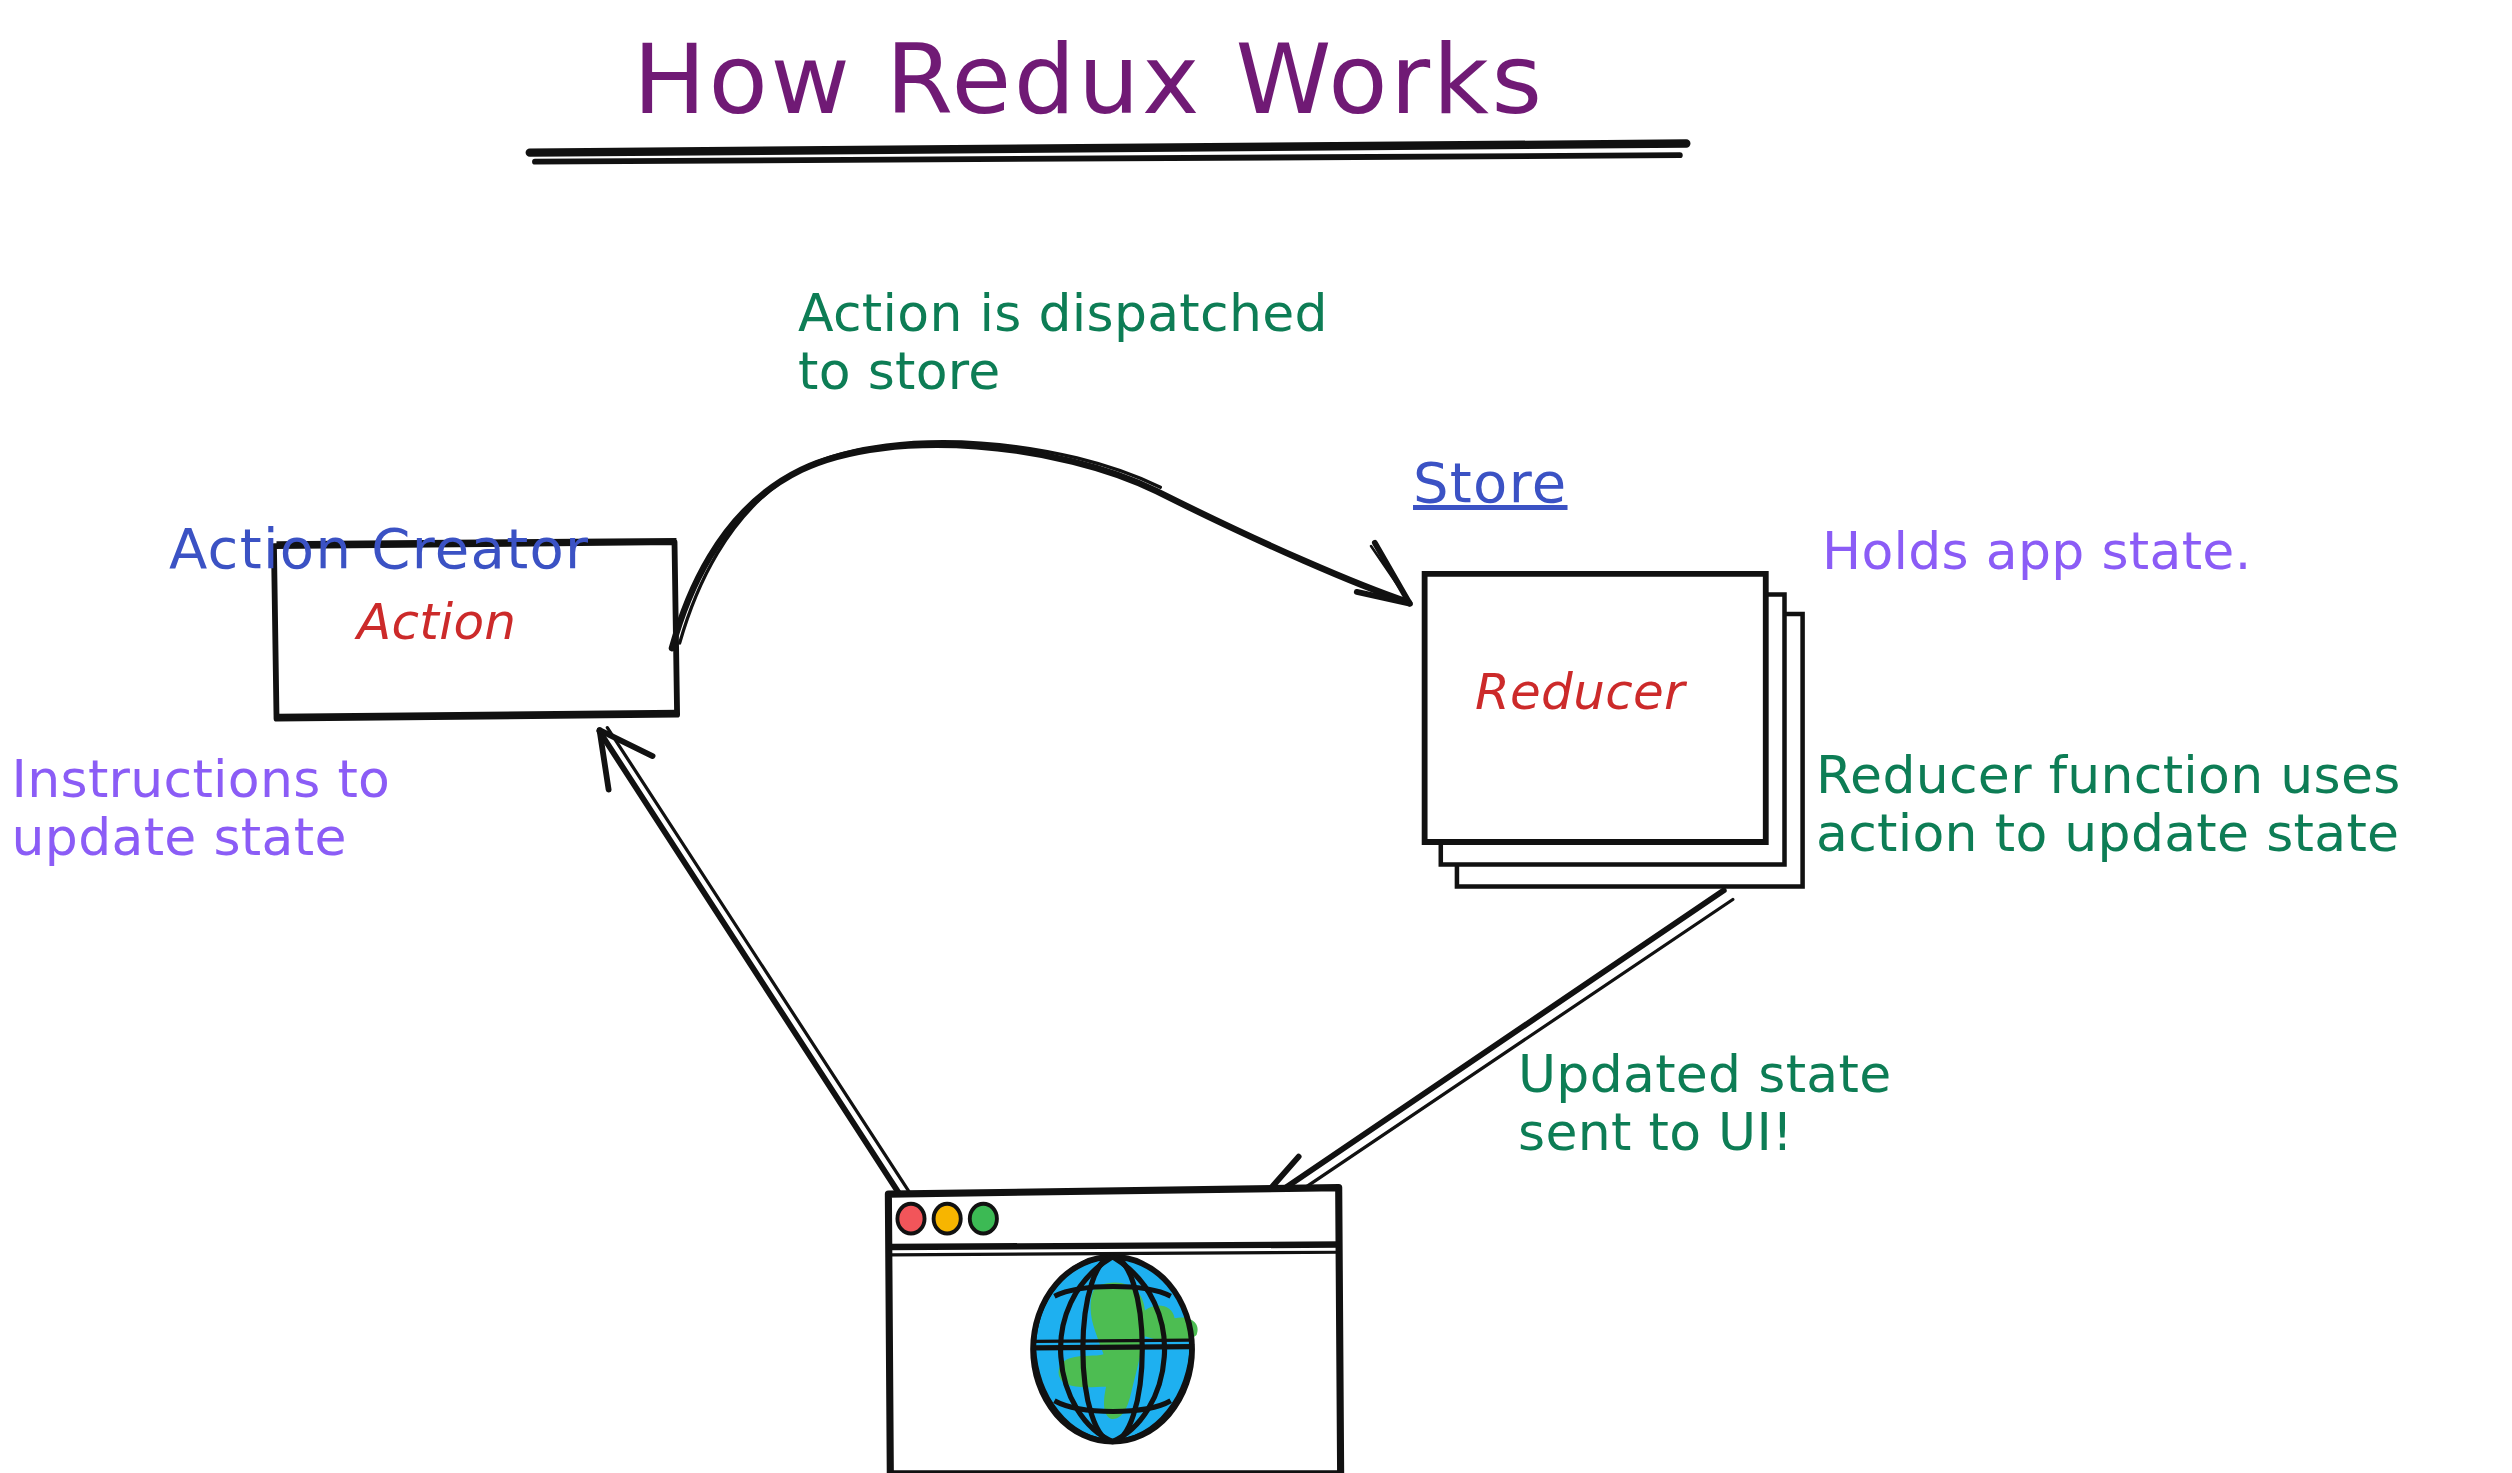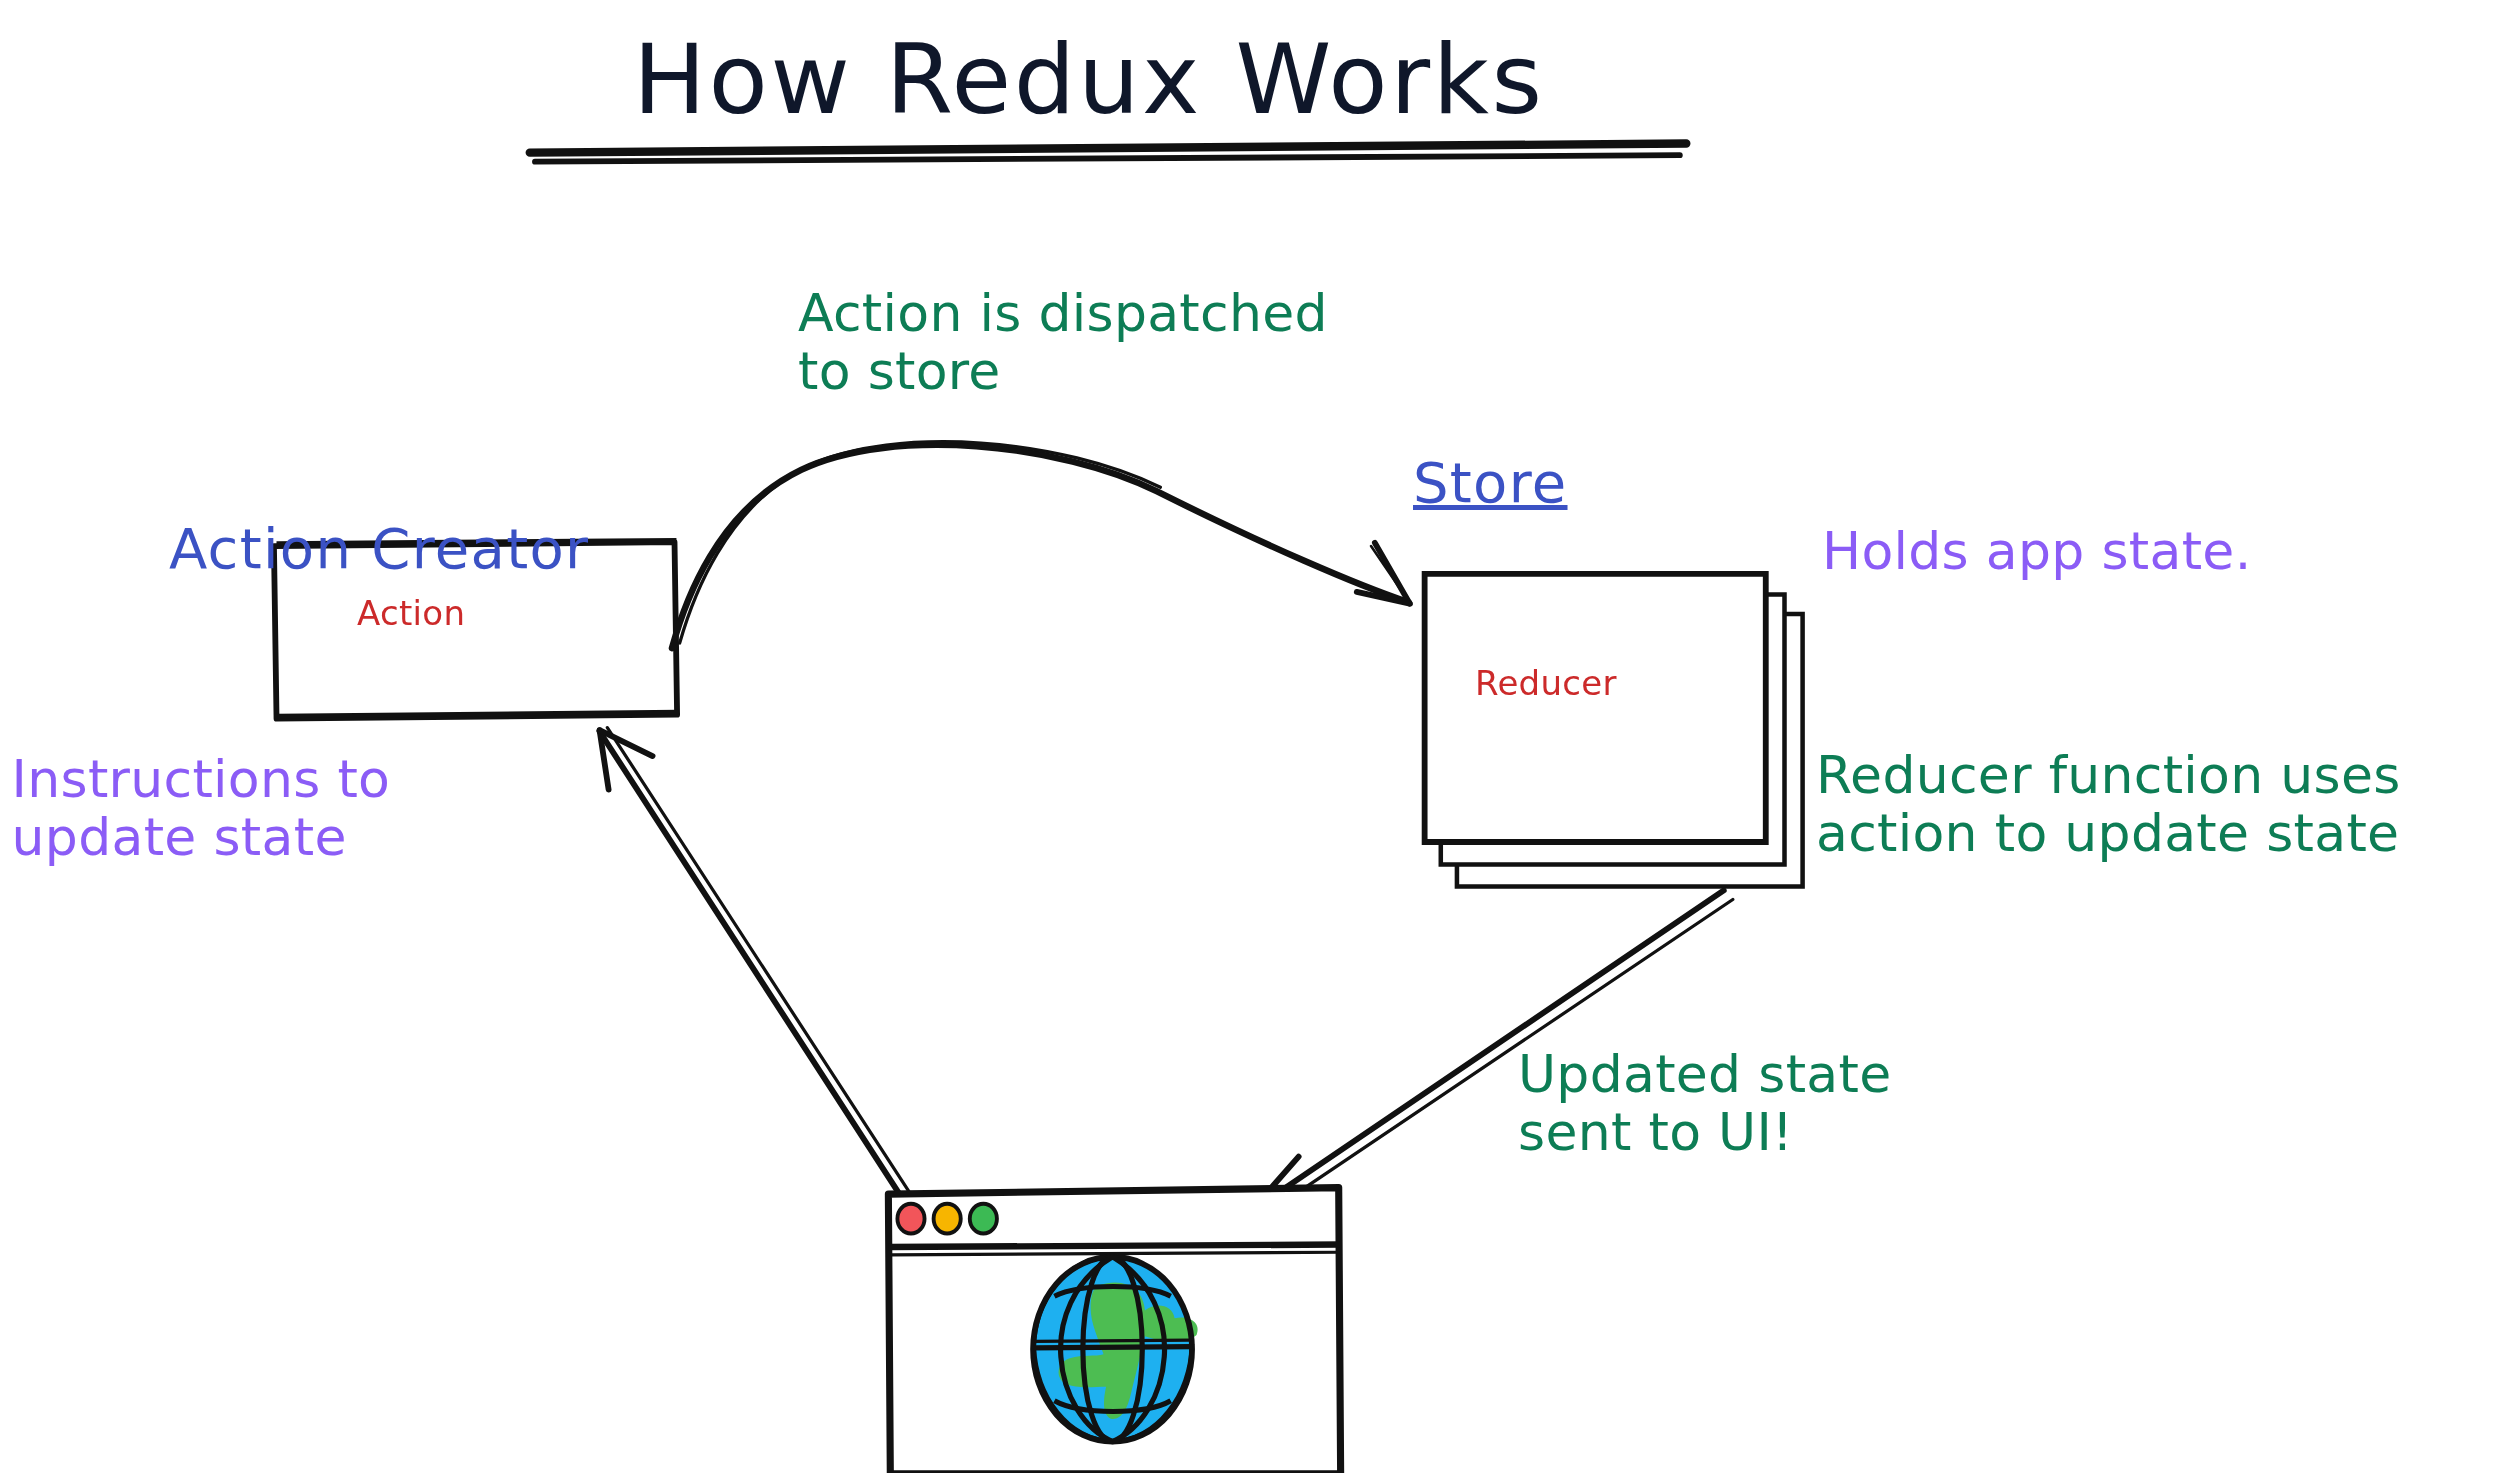--- a/index.html
+++ b/index.html
@@ -25,31 +25,31 @@
     position: absolute;
     white-space: pre;
     line-height: 1.12;
     font-family: "DejaVu Sans", sans-serif;
     font-weight: 400;
     letter-spacing: 0.3px;
   }
   .title {
     font-size: 97px;
     font-weight: 400;
-    color: #0f172a;
+    color: #701a75;
     font-family: "DejaVu Sans", sans-serif;
     letter-spacing: 2.6px;
   }
   .green { color: #0d7d55; }
   .blue  { color: #3b52c4; }
   .red   { color: #cc2a2a; }
   .black { color: #8b5cf6; margin-top: 12px; }
   .annot { font-size: 52px; }
   .nodelabel { font-size: 56px; letter-spacing: 1.3px; }
-  .boxtext { font-size: 34px; }
+  .boxtext { font-size: 50px; font-style: italic; }
 </style>
 </head>
 <body>
 
 <div id="canvas">
 
   <svg id="sketch" viewBox="0 0 3888 2281">
 
     <g>
       <path d="M 820 236 L 2610 222" stroke="#111111" stroke-width="13" fill="none" stroke-linecap="round"></path>

